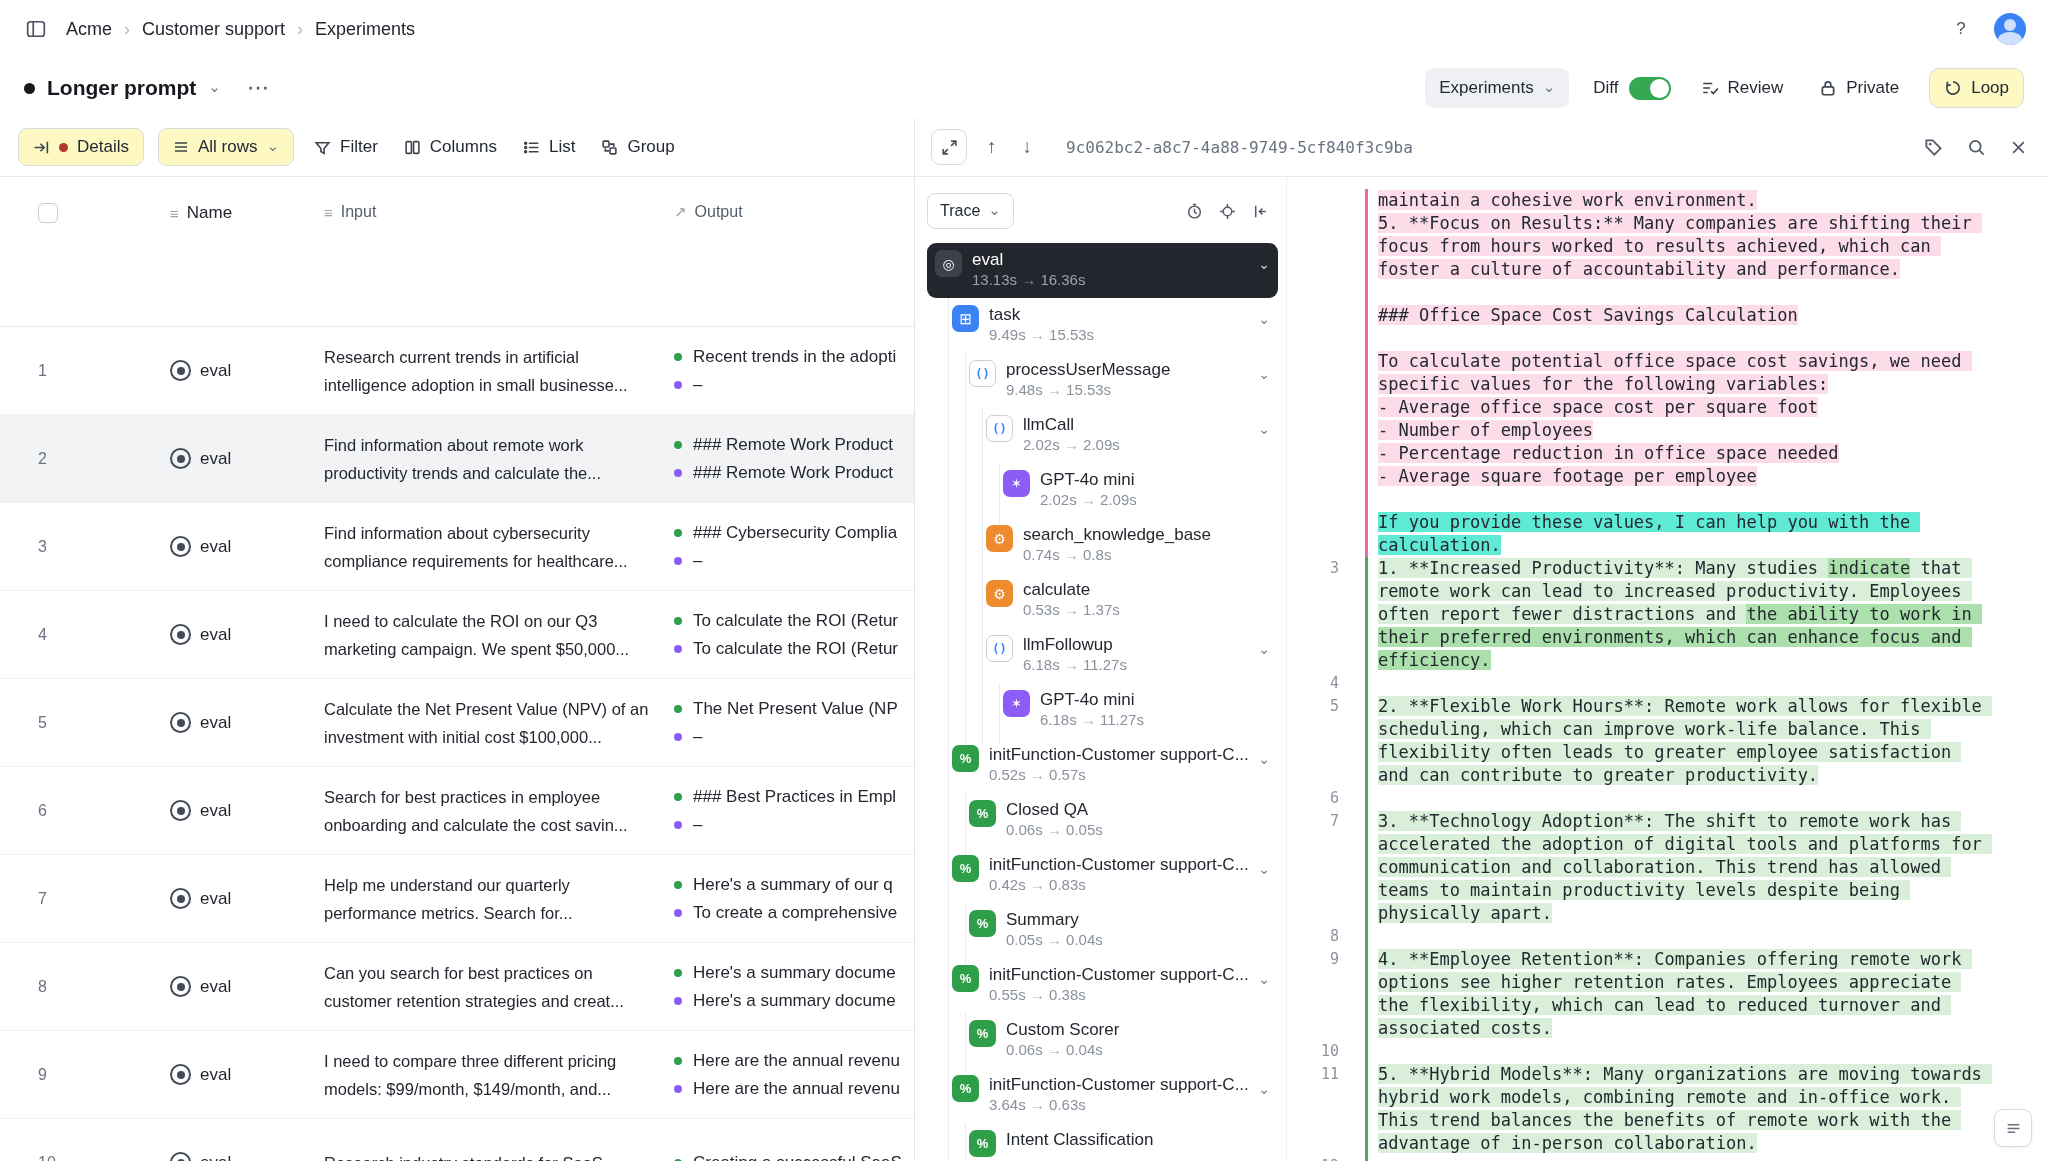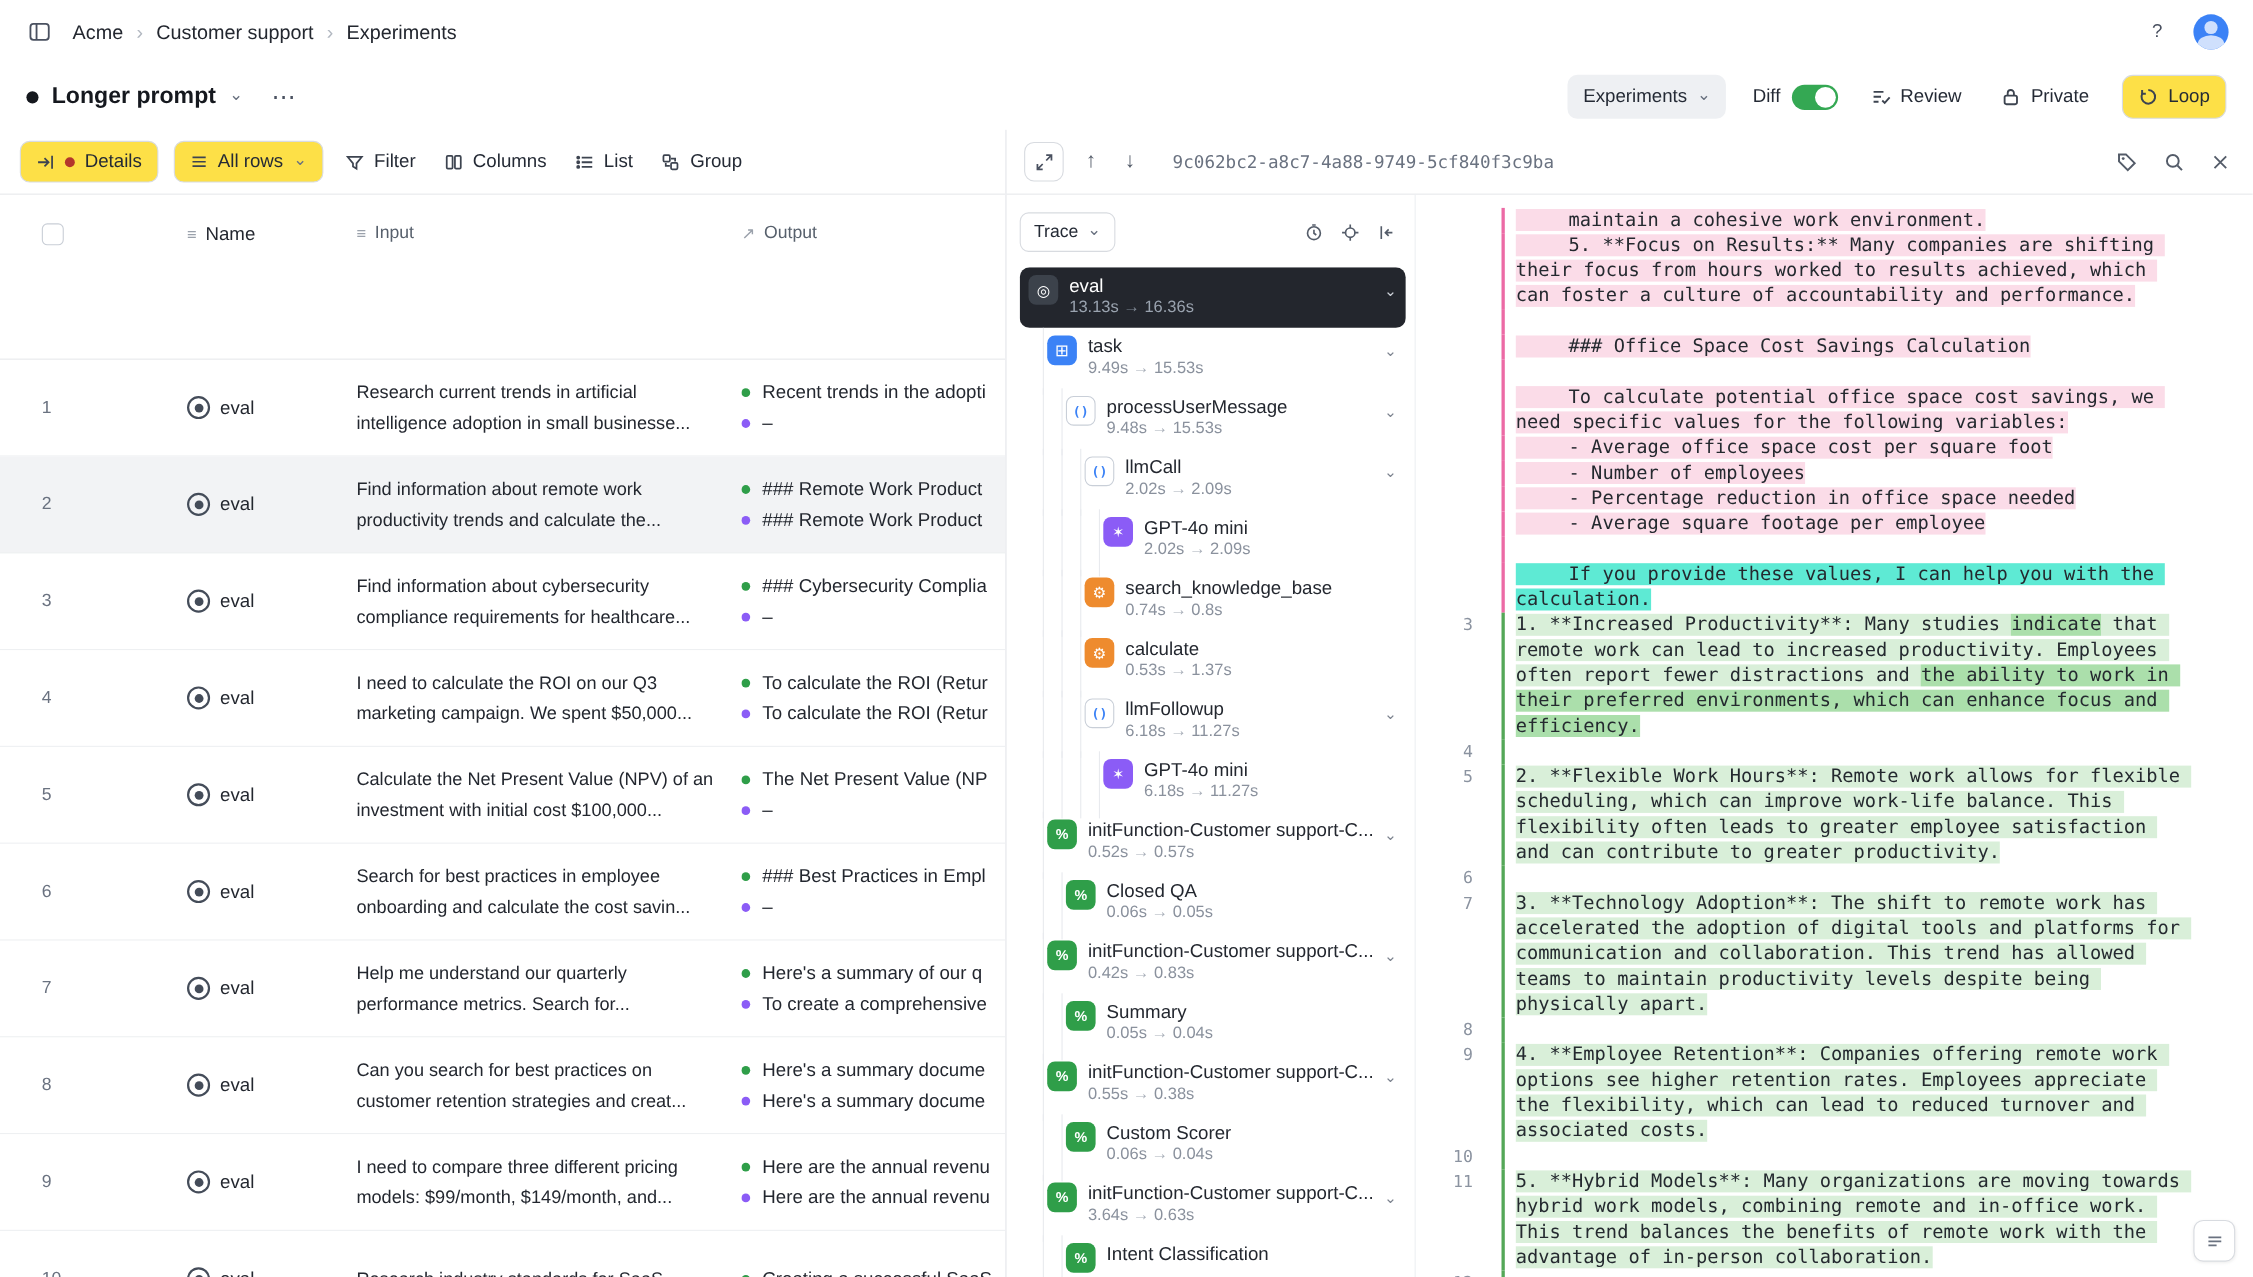--- a/index.html
+++ b/index.html
@@ -34,21 +34,21 @@
   .chev { font-size:15px; color:#6a7280; line-height:1; transform:translateY(-2px); }
   .more { font-size:22px; color:#4a5160; letter-spacing:1px; margin-left:14px; }
   .tb-right { display:flex; align-items:center; gap:24px; }
   .btn-soft { background:#eef0f3; border-radius:9px; height:40px; padding:0 14px; gap:9px; font-size:17px; font-weight:500; color:#242a35; }
   .diffctl { display:flex; align-items:center; gap:10px; }
   .diffctl .lbl { font-size:17px; font-weight:500; color:#242a35; }
   .toggle { width:42px; height:23px; border-radius:12px; background:#34a853; position:relative; display:inline-block; }
   .toggle .knob { position:absolute; right:2px; top:2px; width:19px; height:19px; border-radius:50%; background:#fff; }
   .btn-ghost { gap:9px; font-size:17px; font-weight:500; color:#242a35; height:40px; padding:0 6px; }
   .btn-ghost svg, .btn-outline svg { color:#3d4450; }
-  .btn-outline { border:1px solid #d8dbe0; border-radius:10px; height:40px; padding:0 14px; gap:9px; font-size:17px; font-weight:500; color:#242a35; background:#fde047;text-align:center; }
+  .btn-outline { border:1px solid #d8dbe0; border-radius:10px; height:40px; padding:0 14px; gap:9px; font-size:17px; font-weight:500; color:#242a35; background:#fef9c3;text-align:center; }
 
   
   .main { position:absolute; top:118px; left:0; right:0; bottom:0; display:flex; }
   .left { width:914px; flex:none; display:flex; flex-direction:column; overflow:hidden; }
 
   
   .toolbar { height:59px; flex:none; display:flex; align-items:center; gap:14px; padding:0 18px; border-bottom:1px solid #e7e9ec; }
   .toolbar .btn-outline { height:38px; border-radius:9px; }
   .reddot { width:9px; height:9px; border-radius:50%; background:#b3362b; }
 
@@ -113,21 +113,21 @@
   .titem.sel .ic-eval { background:#3c424b; }
   .titem.sel .tchev { color:#cfd4db; }
 
   
   .diffpane { flex:1; min-width:0; position:relative; overflow:hidden; padding-top:12px; }
   .dline { display:flex; align-items:flex-start; }
   .dgut { flex:none; width:78px; text-align:right; padding-right:26px; font-family:"DejaVu Sans Mono", monospace; font-size:15px; line-height:23px; color:#8b93a0; }
   .dtext { flex:1; min-width:0; border-left:3px solid transparent; padding:0 56px 0 10px; font-family:"DejaVu Sans Mono", monospace; font-size:17px; line-height:23px; color:#24292f; white-space:pre-wrap; word-break:break-word; min-height:23px; }
   .rem .dtext, .rem-blank .dtext { border-left-color:#ec6aa5; }
   .add .dtext, .add-blank .dtext { border-left-color:#54a758; }
-  .rem .dseg { background:#fbdce8;padding-left:48px; }
+  .rem .dseg { background:#fbdce8; }
   .rem .dseg.strong { background:#5eead4; }
   .add .dseg { background:#d9efd9; }
   .add .dseg.strong { background:#abdfab; }
   .floatbtn { position:absolute; right:16px; bottom:14px; width:38px; height:38px; border:1px solid #d8dbe0; border-radius:9px; background:#fff; justify-content:center; color:#6a7280; box-shadow:0 1px 3px rgba(0,0,0,.07); }
 </style>
 </head>
 <body>
 
 <div class="app">
 

